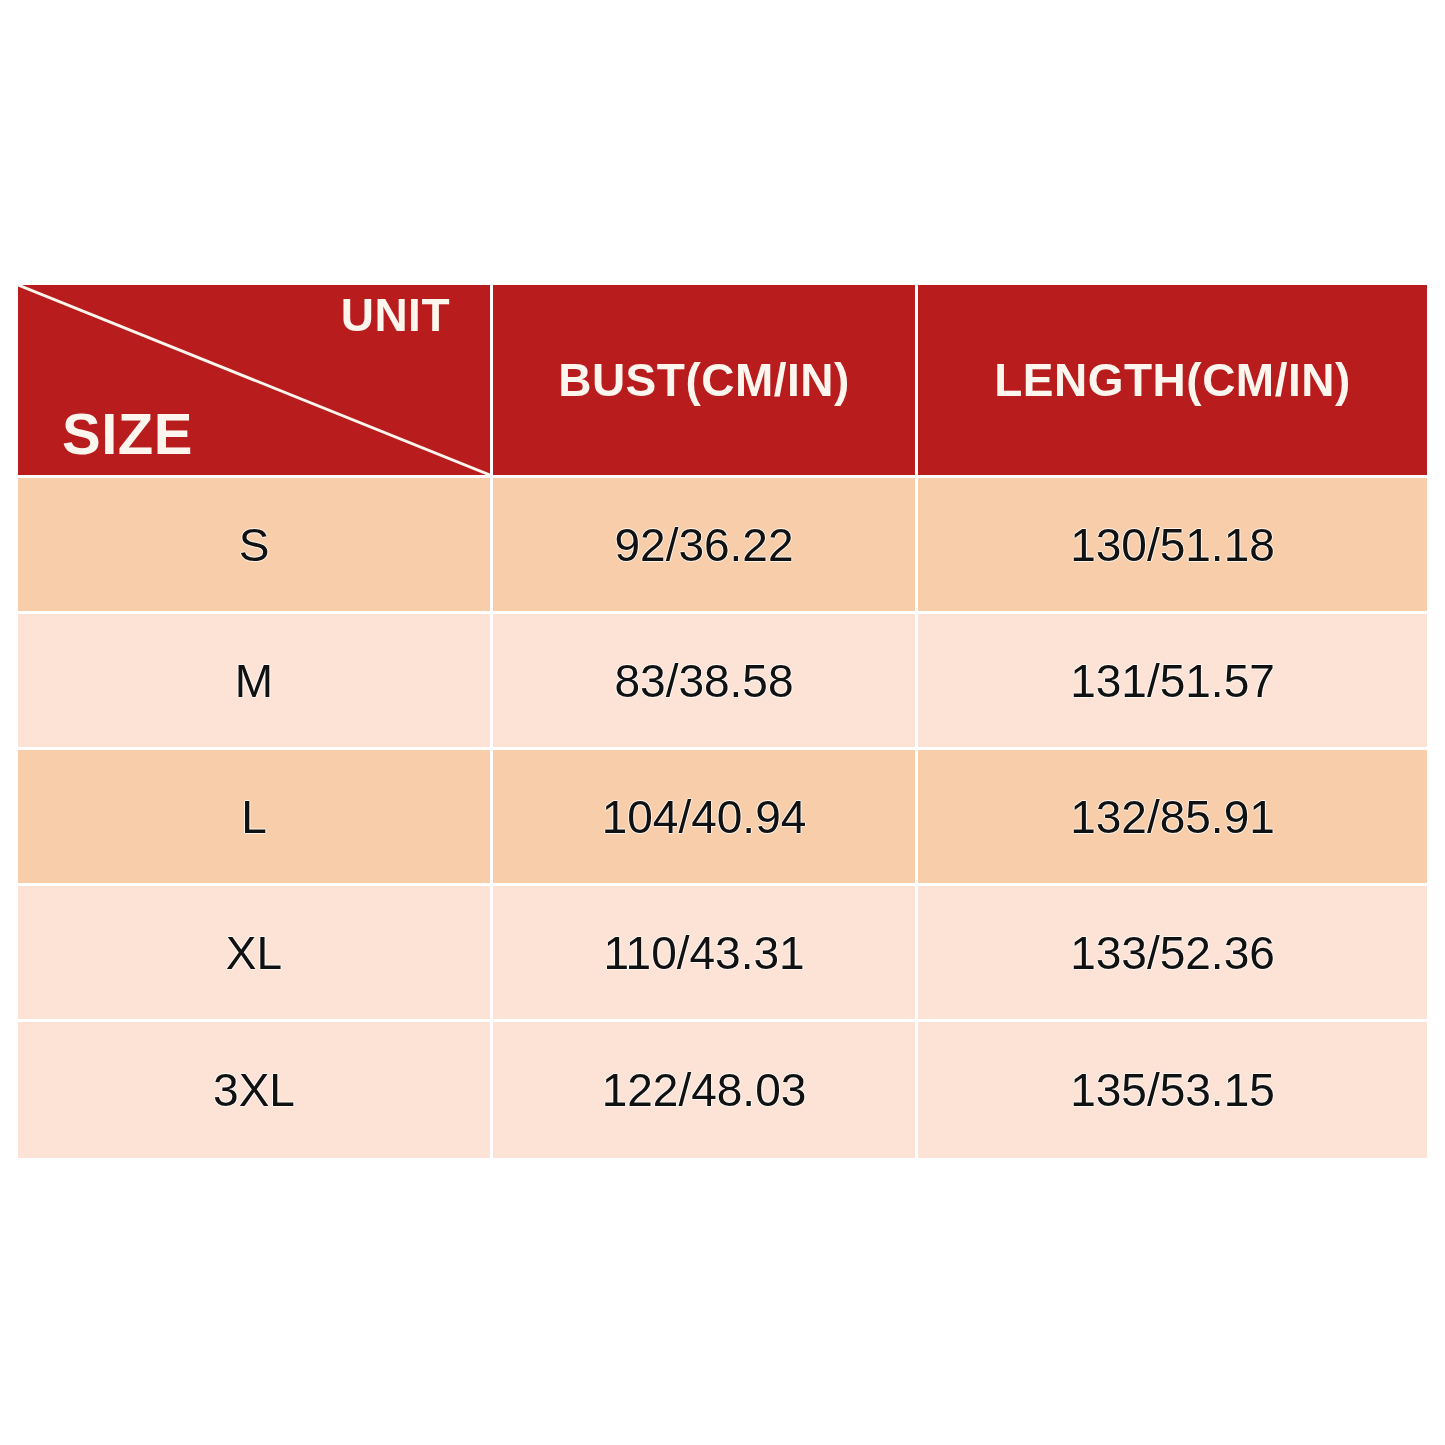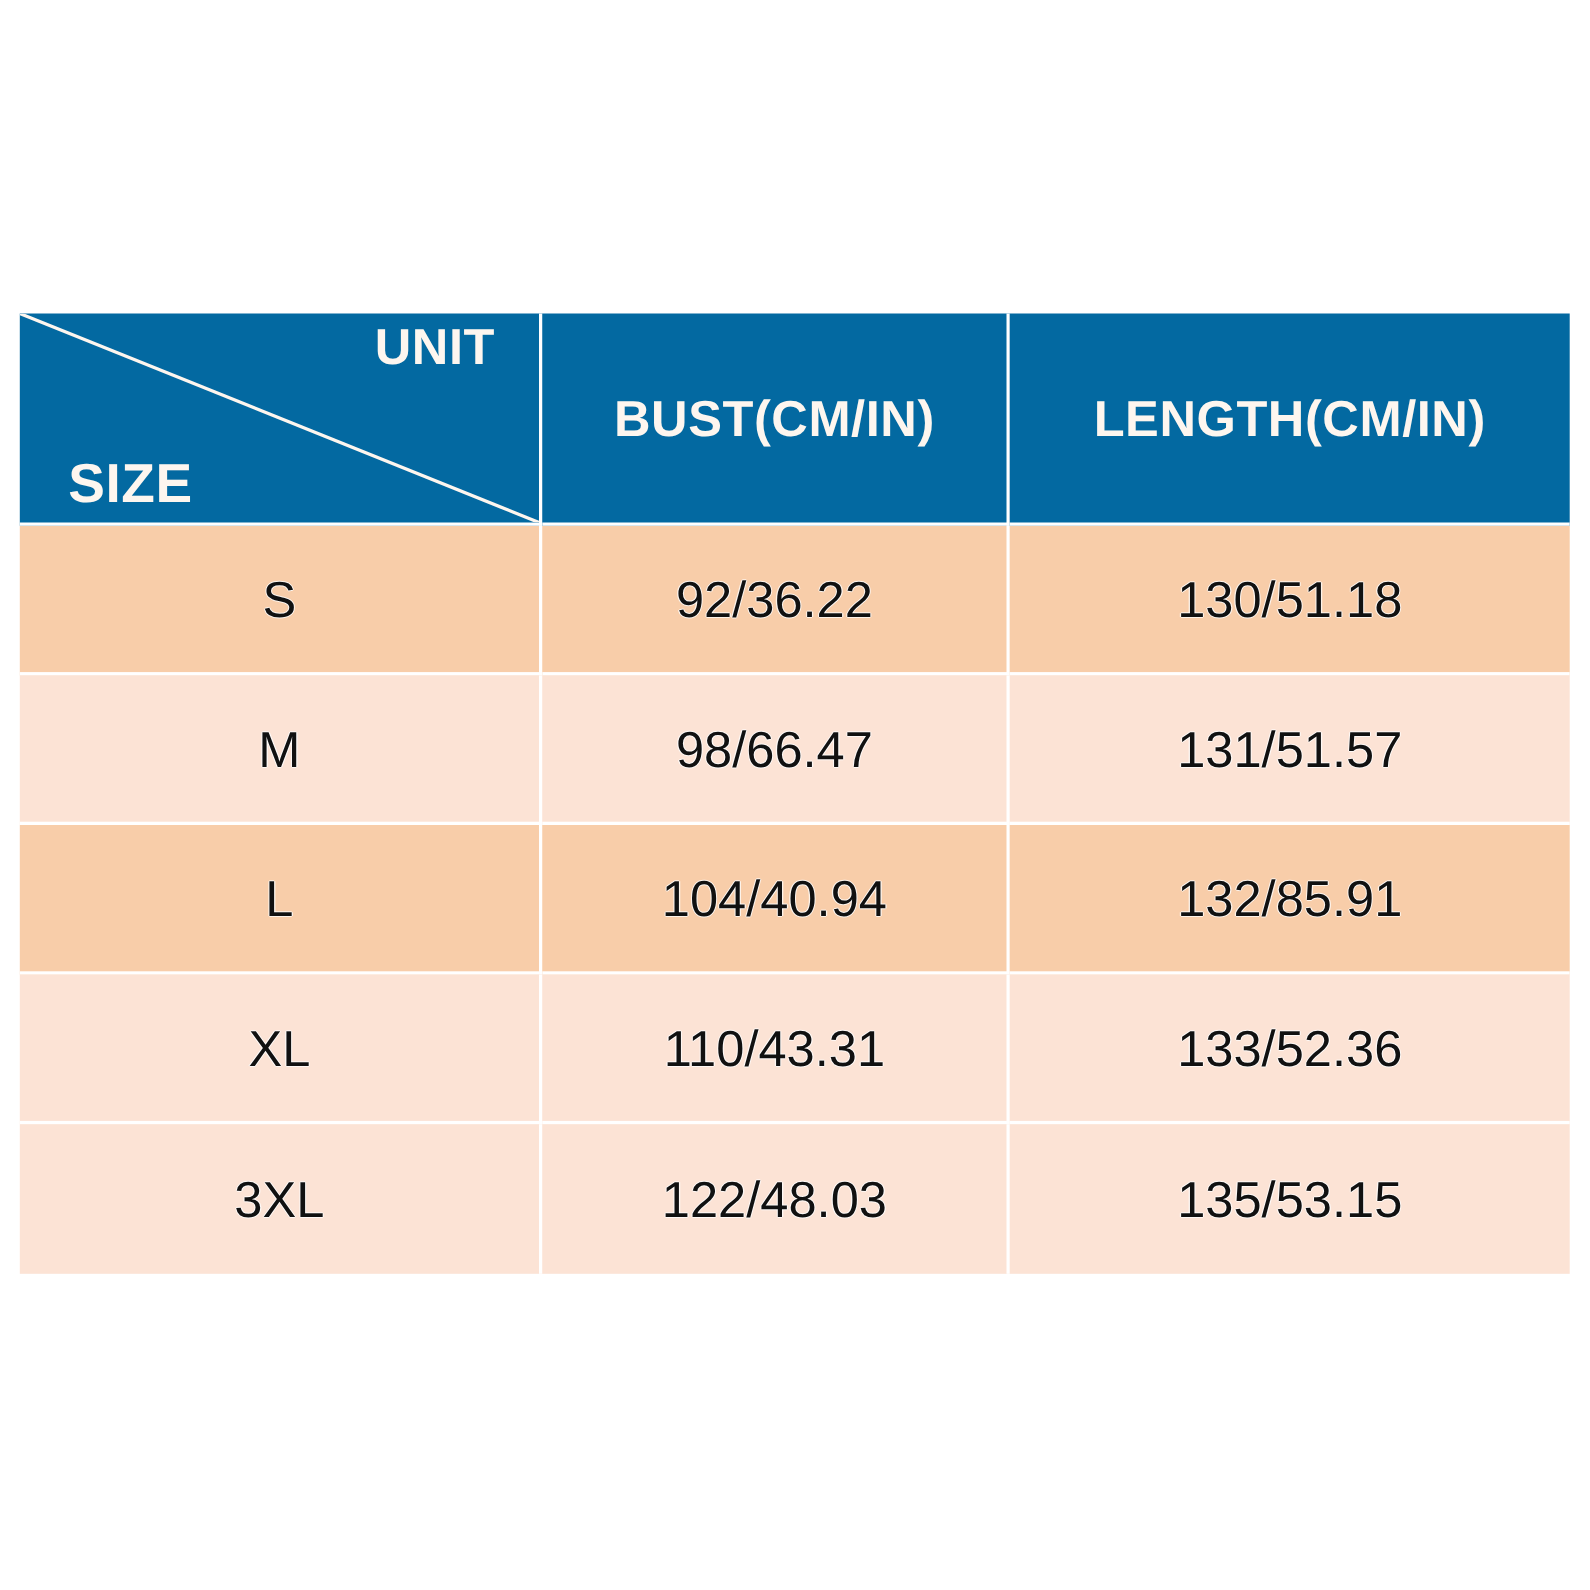--- a/index.html
+++ b/index.html
@@ -36,21 +36,21 @@
   col.c-size   { width: 475px; }
   col.c-bust   { width: 425px; }
   col.c-length { width: 509px; }
 
   
   thead tr { height: 193px; }
 
   th {
     padding: 0;
     margin: 0;
-    background: #0369a1;
+    background: #b91c1c;
     color: #fdf6ef;
     font-weight: bold;
     font-size: 46px;
     letter-spacing: 0.5px;
     text-align: center;
     vertical-align: middle;
     border-right: 3px solid #ffffff;
     border-bottom: 3px solid #ffffff;
     position: relative;
     white-space: nowrap;
@@ -82,21 +82,21 @@
     top: 6px;
     font-size: 46px;
     font-weight: bold;
     color: #fdf6ef;
     line-height: 1.05;
   }
   .diag-size {
     position: absolute;
     left: 44px;
     bottom: 10px;
-    font-size: 50px;
+    font-size: 58px;
     font-weight: bold;
     color: #fdf6ef;
     line-height: 1.05;
   }
 
   
   tbody tr { height: 85px; }
 
   tbody td {
     padding: 0;
@@ -147,21 +147,21 @@
       </tr>
     </thead>
     <tbody>
       <tr class="row-odd">
         <td>S</td>
         <td>92/36.22</td>
         <td>130/51.18</td>
       </tr>
       <tr class="row-even">
         <td>M</td>
-        <td>98/66.47</td>
+        <td>83/38.58</td>
         <td>131/51.57</td>
       </tr>
       <tr class="row-odd">
         <td>L</td>
         <td>104/40.94</td>
         <td>132/85.91</td>
       </tr>
       <tr class="row-even">
         <td>XL</td>
         <td>110/43.31</td>

